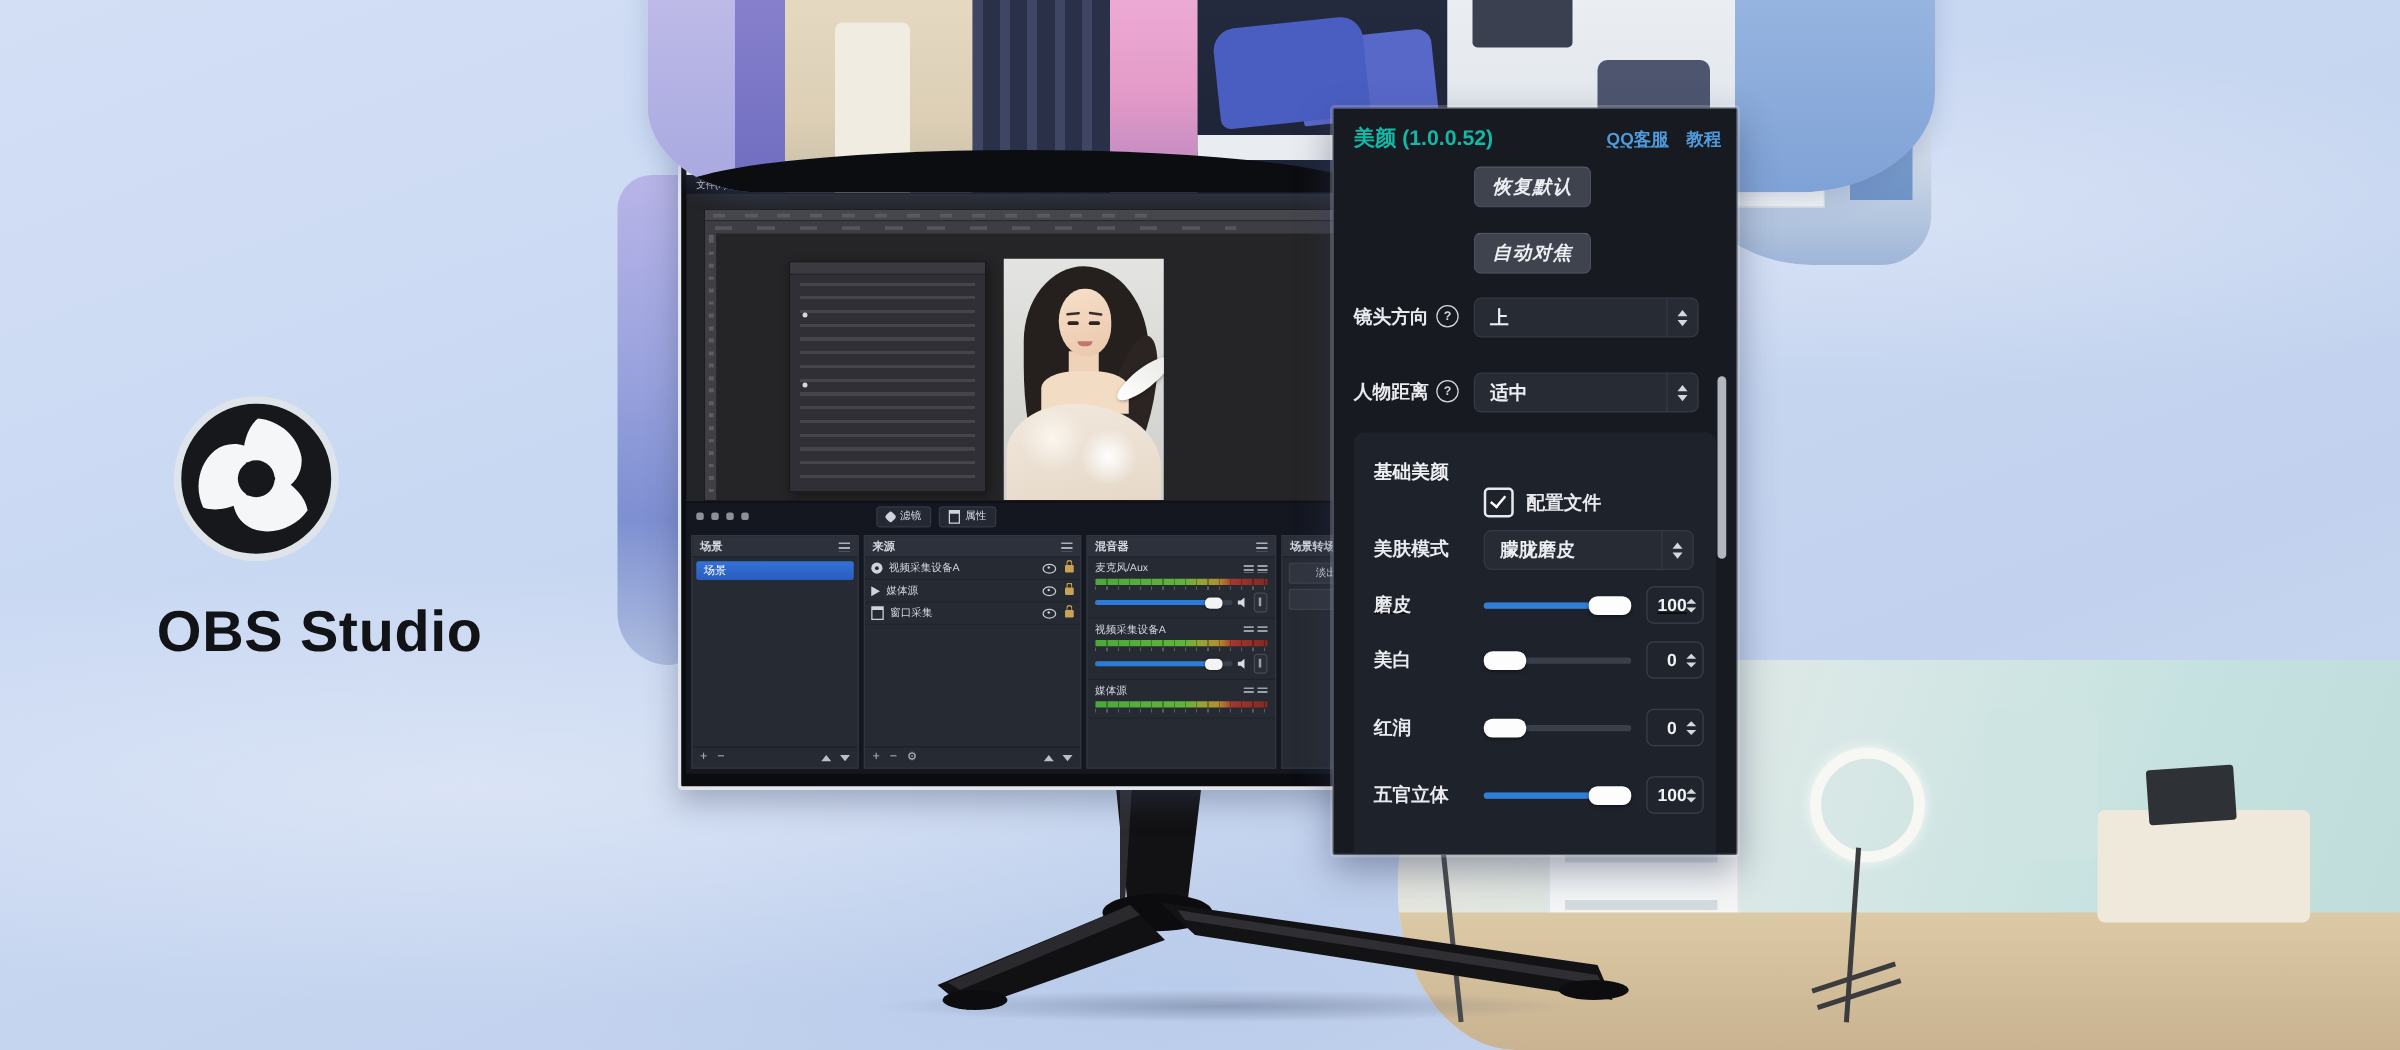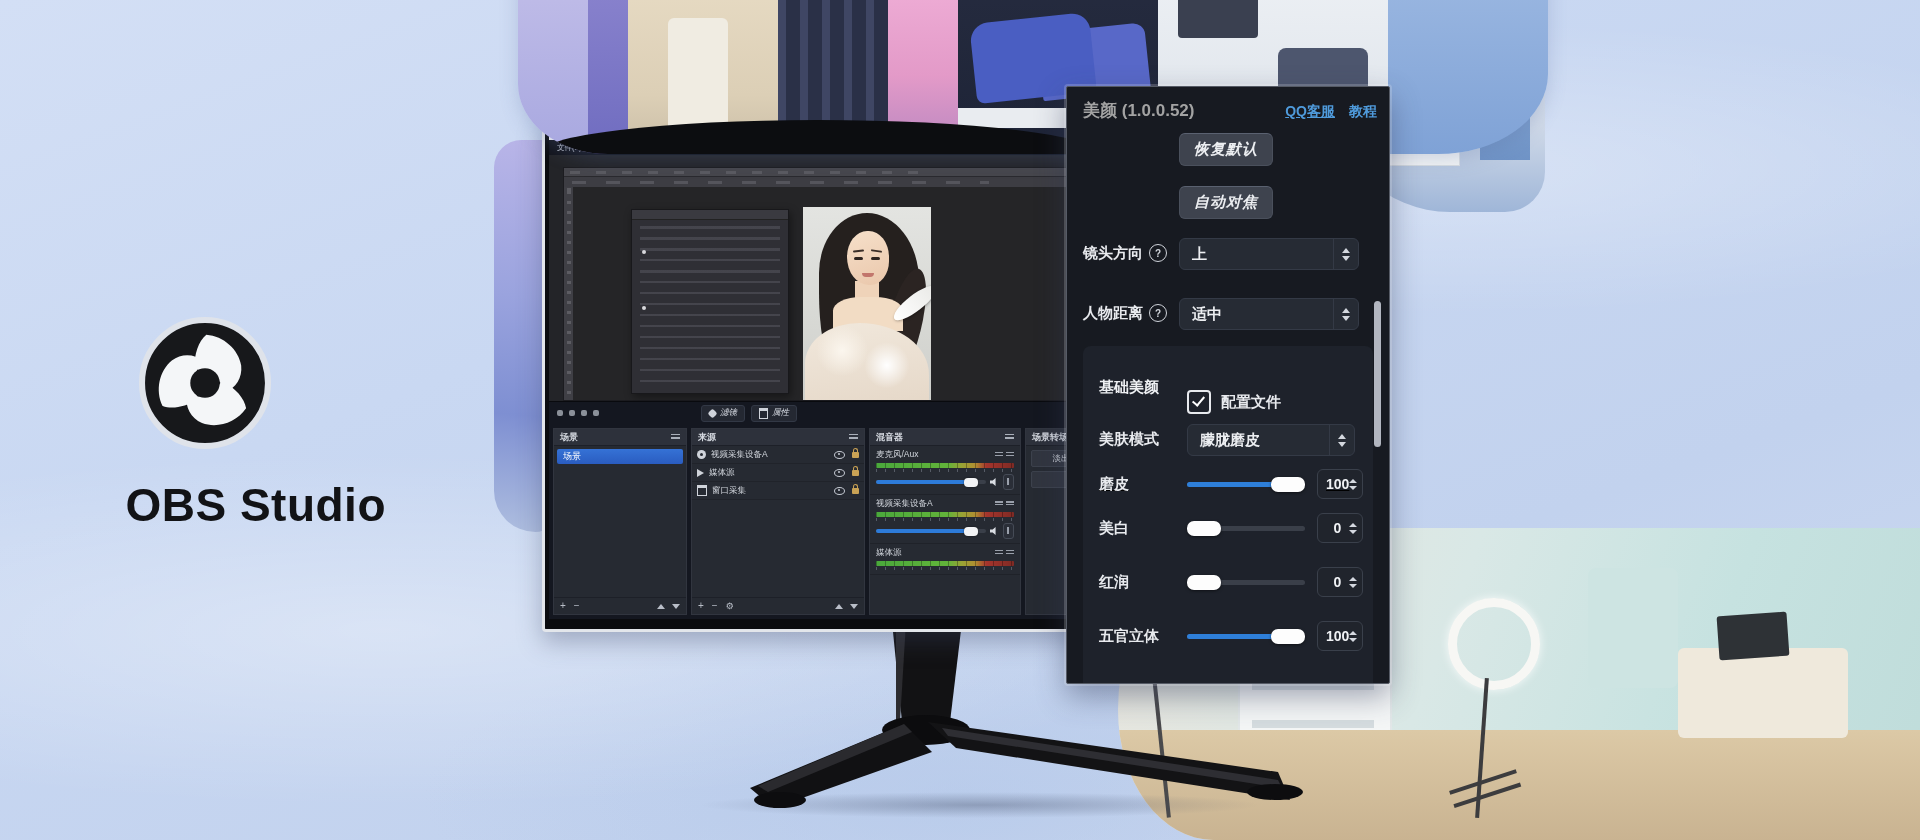--- a/index.html
+++ b/index.html
@@ -90,21 +90,21 @@
   .feather{position:absolute;left:86px;top:88px;width:52px;height:16px;background:linear-gradient(90deg,#fff,#e9e9e6);
     border-radius:50%;transform:rotate(-38deg);box-shadow:0 1px 3px rgba(0,0,0,.35);}
 
   
   #obs-tabrow{flex:0 0 22px;background:#141720;display:flex;align-items:center;gap:6px;padding:0 8px;border-top:1px solid #090a0e;}
   .mini-ico{width:6px;height:6px;border-radius:2px;background:#8b9099;}
   .tab-btn{height:15px;display:flex;align-items:center;gap:4px;padding:0 7px;background:#242832;border:1px solid #323845;border-radius:3px;}
   .tab-btn .ico{width:7px;height:7px;background:#cfd3da;}
   .tab-btn .ico.diamond{transform:rotate(45deg);border-radius:2px;}
   .tab-btn .ico.win{background:transparent;border:1.5px solid #cfd3da;border-top-width:3px;}
-  .tab-btn span{font-size:8.5px;color:#d6dae2;font-style:italic;}
+  .tab-btn span{font-size:8.5px;color:#d6dae2;}
   #obs-docks{flex:1 1 auto;background:#141720;display:flex;gap:4px;padding:4px;overflow:hidden;}
   .dock{background:#262a32;border:1px solid #31353f;display:flex;flex-direction:column;overflow:hidden;}
   .dock-hd{flex:0 0 16px;background:#2d313b;border-bottom:1px solid #1d2028;display:flex;align-items:center;padding:0 6px;}
   .dock-hd .ttl{font-size:9px;font-weight:bold;color:#d4d8df;}
   .dock-hd .menu-ico{margin-left:auto;width:9px;height:7px;
     background:repeating-linear-gradient(180deg,#aab0ba 0 1.5px,transparent 1.5px 3.5px);}
   .dock-bd{flex:1 1 auto;position:relative;overflow:hidden;}
   .dock-tb{flex:0 0 16px;border-top:1px solid #1d2028;display:flex;align-items:center;gap:8px;padding:0 6px;}
   .tbi{font-size:10px;color:#b9bec8;line-height:1;}
   .tri-up{width:0;height:0;border-left:4px solid transparent;border-right:4px solid transparent;border-bottom:5px solid #b9bec8;}
@@ -147,21 +147,21 @@
   .plus::after{content:"+";} .minus::after{content:"−";} .gear::after{content:"⚙";font-size:9px;}
 
   
   #stand{left:690px;top:600px;width:660px;height:230px;z-index:9;}
 
   
   #beauty{left:1066px;top:86px;width:324px;height:598px;z-index:40;box-sizing:border-box;
     background:#171a21;border:1px solid #5a markersize;border:1px solid #565b66;border-radius:2px;
     box-shadow:0 0 0 2px rgba(255,255,255,.18), 0 12px 30px rgba(50,60,90,.45);overflow:hidden;}
   #beauty .hdr{position:absolute;left:16px;right:12px;top:12px;display:flex;align-items:baseline;}
-  #beauty .hdr .ttl{font-size:17px;font-weight:bold;color:#a3a3a3;}
+  #beauty .hdr .ttl{font-size:17px;font-weight:bold;color:#14b8a6;}
   #beauty .hdr .links{margin-left:auto;display:flex;gap:14px;}
   #beauty .hdr .links a{font-size:14px;font-weight:bold;color:#4f9bdc;text-decoration:none;}
   #beauty .hdr .links a.u{text-decoration:underline;}
   .bb{position:absolute;left:112px;width:92px;height:31px;border-radius:6px;background:#3e434e;
     border:1px solid #4a505c;border-top-color:#5a6170;display:flex;align-items:center;justify-content:center;
     color:#eceef1;font-size:15px;font-weight:bold;letter-spacing:1px;font-style:italic;}
   #btn-restore{top:46px;} #btn-autofocus{top:99px;}
   .prow{position:absolute;left:16px;height:30px;display:flex;align-items:center;gap:6px;}
   .prow .lbl{font-size:15px;font-weight:bold;color:#e8eaee;}
   .qmark{width:16px;height:16px;border:1.5px solid #cfd3da;border-radius:50%;display:flex;align-items:center;justify-content:center;}
@@ -169,21 +169,21 @@
   .dd{position:absolute;height:30px;border-radius:6px;background:#262b34;border:1px solid #343a46;display:flex;align-items:center;}
   .dd .val{flex:1 1 auto;padding:0 12px;font-size:15px;font-weight:bold;color:#eceef1;white-space:nowrap;overflow:hidden;}
   .dd .chev{flex:0 0 24px;height:100%;border-left:1px solid #343a46;display:flex;flex-direction:column;align-items:center;justify-content:center;gap:3px;}
   .chev .cu{width:0;height:0;border-left:4.5px solid transparent;border-right:4.5px solid transparent;border-bottom:5px solid #d4d8df;}
   .chev .cd{width:0;height:0;border-left:4.5px solid transparent;border-right:4.5px solid transparent;border-top:5px solid #d4d8df;}
   #dd-lens{left:112px;top:151px;width:178px;}
   #dd-distance{left:112px;top:211px;width:178px;}
   #row-lens{top:151px;} #row-distance{top:211px;}
 
   #bcard{position:absolute;left:16px;right:16px;top:259px;height:600px;background:#1e222b;border-radius:8px;}
-  #bcard .sec-ttl{position:absolute;left:16px;top:32px;font-size:15px;font-weight:bold;color:#eef0f3;text-align:right;}
+  #bcard .sec-ttl{position:absolute;left:16px;top:22px;font-size:15px;font-weight:bold;color:#eef0f3;text-align:right;}
   #chk-row{position:absolute;left:104px;top:44px;display:flex;align-items:center;gap:10px;}
   .checkbox{width:20px;height:20px;border:2px solid #e8eaee;border-radius:4px;position:relative;background:#1e222b;}
   .checkbox::after{content:"";position:absolute;left:6px;top:2px;width:5px;height:10px;
     border-right:2.5px solid #fff;border-bottom:2.5px solid #fff;transform:rotate(40deg);}
   #chk-row .lbl{font-size:15px;font-weight:bold;color:#e8eaee;}
   #row-skinmode{position:absolute;left:16px;top:78px;height:30px;display:flex;align-items:center;}
   #row-skinmode .lbl{font-size:15px;font-weight:bold;color:#e8eaee;}
   #dd-skinmode{left:104px;top:78px;width:166px;}
   .srow{position:absolute;left:16px;right:10px;height:34px;display:flex;align-items:center;}
   .srow .lbl{width:88px;font-size:15px;font-weight:bold;color:#e8eaee;}

